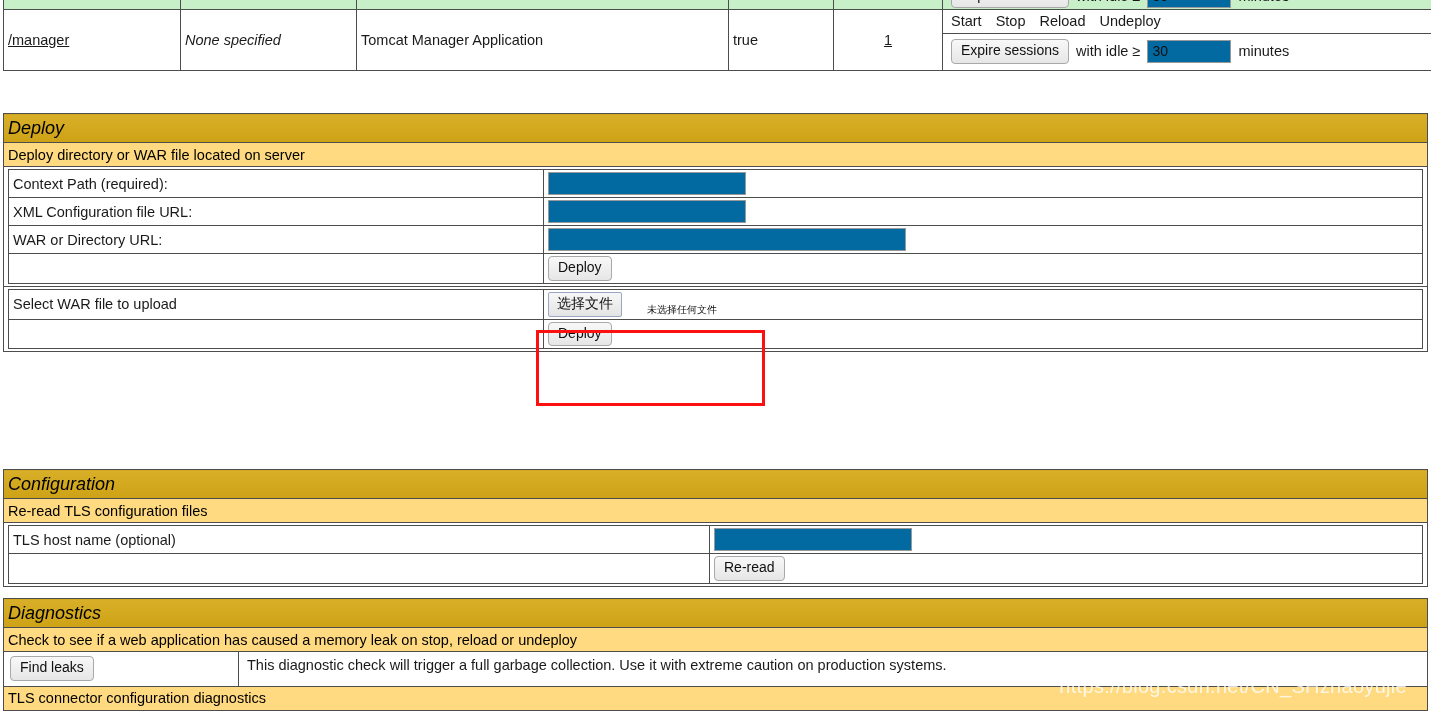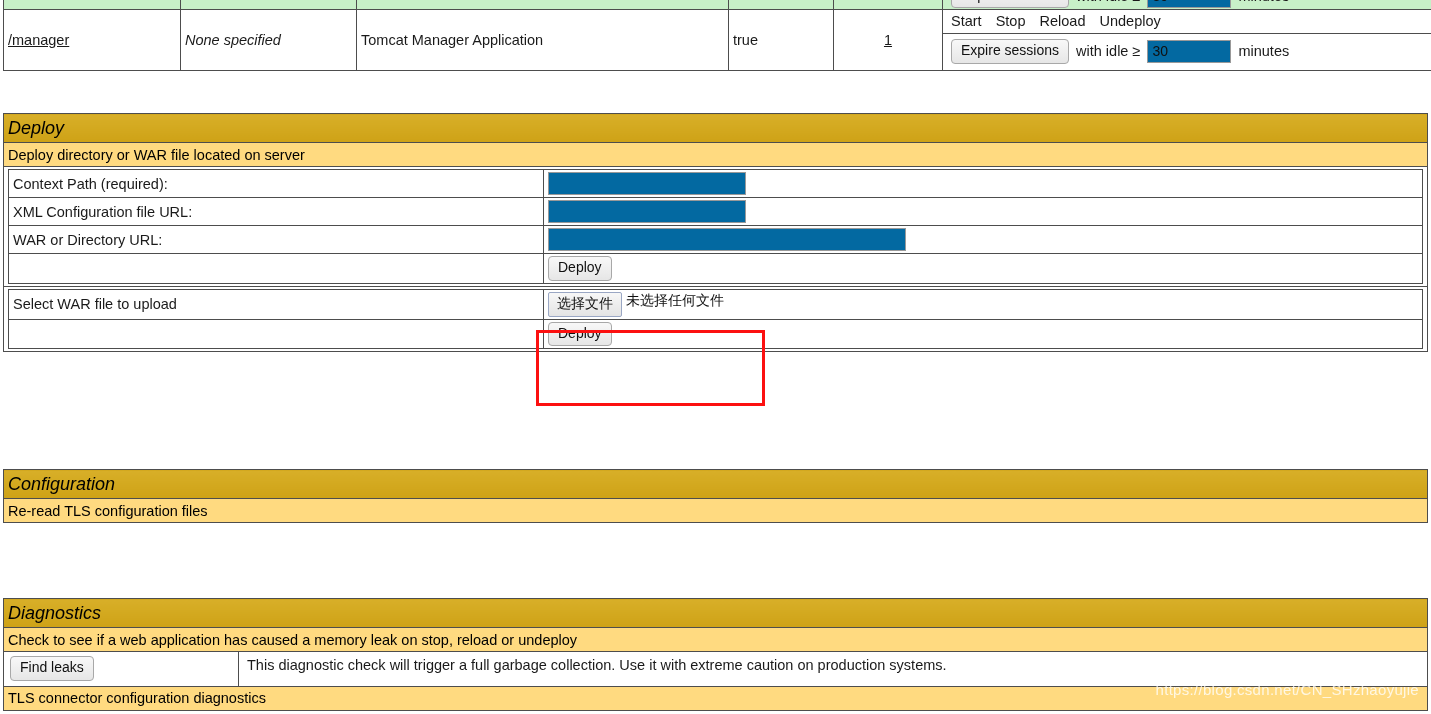--- a/index.html
+++ b/index.html
@@ -140,34 +140,34 @@
     text-align: right;
     width: 524px;
     padding-right: 6px !important;
     white-space: nowrap;
   }
   .fld-cell { text-align: left; }
 
   
   .upload-line {
     display: flex;
-    align-items: flex-start;
-    gap: 4px;
+    align-items: flex-end;
+    gap: 25px;
   }
   .file-btn {
     font-family: "Liberation Sans", sans-serif;
     font-size: 14px;
     color: #101010;
     background: linear-gradient(#f7f7f7, #e4e4e4);
     border: 1px solid #9aa7c4;
     border-radius: 2px;
     padding: 2px 8px 3px 8px;
     cursor: pointer;
   }
-  .file-name { color: #101010; font-size: 14px; }
+  .file-name { color: #101010; font-size: 10px; }
 
   
   .redbox {
     position: absolute;
     left: 536px;
     top: 330px;
     width: 229px;
     height: 76px;
     border: 3px solid #fc1010;
     box-sizing: border-box;
@@ -185,23 +185,23 @@
     box-sizing: border-box;
   }
   .diag-textcell {
     padding: 5px 8px;
     flex: 1;
   }
 
   
   .watermark {
     position: absolute;
-    right: 12px;
+    right: 24px;
     bottom: 16px;
-    font-size: 15px;
+    font-size: 20px;
     color: rgba(255,255,255,0.78);
     letter-spacing: .3px;
     white-space: nowrap;
     z-index: 60;
     pointer-events: none;
   }
 
   .blk-deploy { position: absolute; top: 113px;  left: 0; width: 1431px; }
   .blk-config { position: absolute; top: 438px;  left: 0; width: 1431px; margin-top: 31px; }
   .blk-diag   { position: absolute; top: 598px;  left: 0; width: 1431px; }
@@ -332,20 +332,40 @@
 
   <div class="blk-config">
     <table class="tc">
       <tbody>
           <tr class="sec-title">
         <td>Configuration</td>
       </tr>
       <tr class="sec-sub">
         <td>Re-read TLS configuration files</td>
       </tr>
+      <tr class="sec-body">
+        <td>
+          <table class="form-rows">
+            <tbody>
+                  <tr>
+              <td class="lbl-cell" style="width:690px">TLS host name (optional)</td>
+              <td class="fld-cell">
+                <input class="txt" style="width: 188px;" type="text" value="">
+              </td>
+            </tr>
+            <tr>
+              <td class="lbl-cell" style="width:690px"></td>
+              <td class="fld-cell">
+                <button class="btn">Re-read</button>
+              </td>
+            </tr>
+          </tbody>
+              </table>
+        </td>
+      </tr>
     </tbody>
       </table>
   </div>
 
   <div class="blk-diag">
     <table class="tc">
       <tbody>
           <tr class="sec-title">
         <td>Diagnostics</td>
       </tr>

